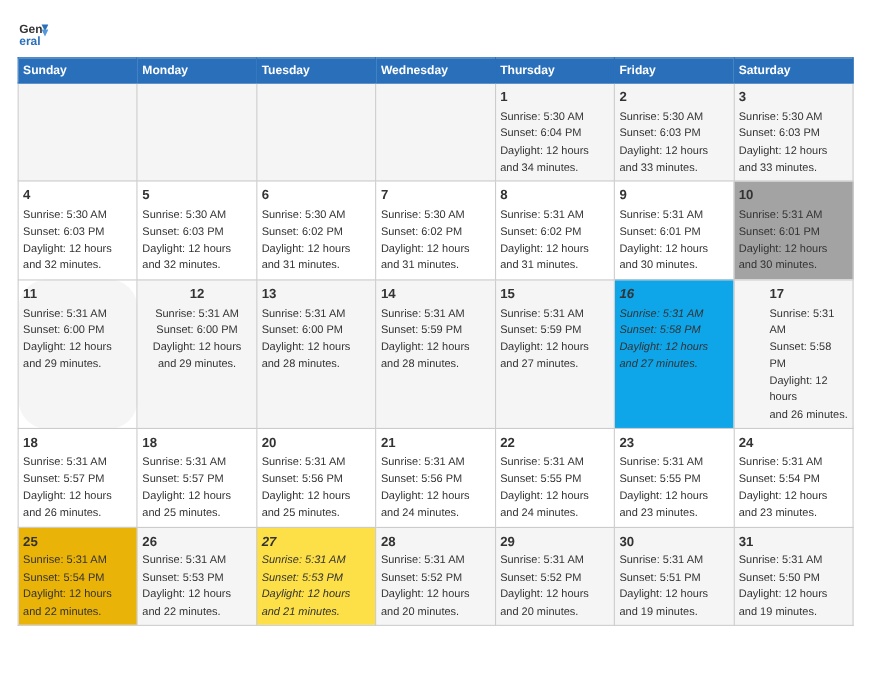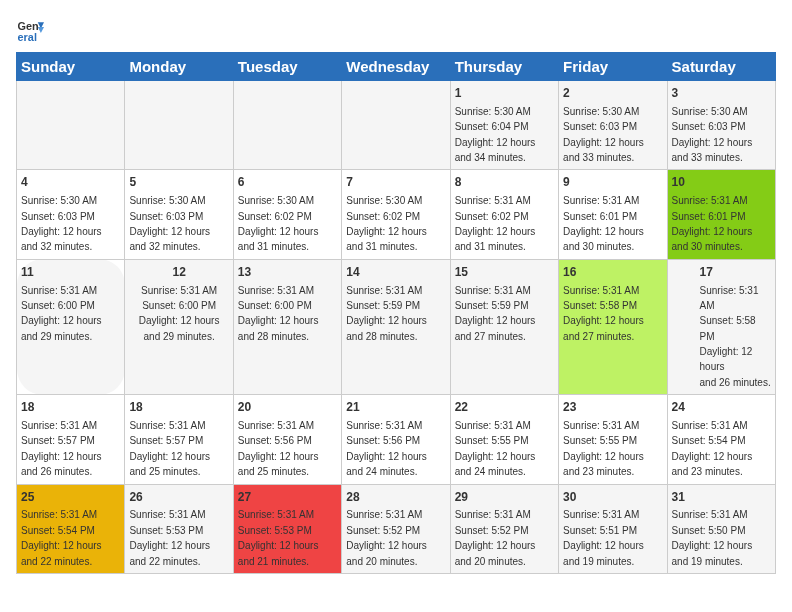--- a/index.html
+++ b/index.html
@@ -51,21 +51,21 @@
     table {
       width: 100%;
       border-collapse: collapse;
       font-size: 11px;
     }
     thead tr th {
       background-color: #2a6fba;
       color: #fff;
       padding: 5px 4px;
       text-align: left;
-      font-size: 15px;
+      font-size: 11px;
       border: 1px solid #2a6fba;
     }
     tbody tr td {
       border: 1px solid #ccc;
       padding: 4px;
       vertical-align: top;
       height: 80px;
       width: calc(100% / 7);
       color: #333;
       line-height: 1.4;
@@ -161,21 +161,21 @@
 Daylight: 12 hours
 and 31 minutes.</span></td>
         <td style="background-color: rgb(255, 255, 255);"><span class="day-num">8</span><span class="day-info" style="white-space: pre-line;">Sunrise: 5:31 AM
 Sunset: 6:02 PM
 Daylight: 12 hours
 and 31 minutes.</span></td>
         <td style="background-color: rgb(255, 255, 255);"><span class="day-num">9</span><span class="day-info" style="white-space: pre-line;">Sunrise: 5:31 AM
 Sunset: 6:01 PM
 Daylight: 12 hours
 and 30 minutes.</span></td>
-        <td style="background-color: #84cc16; margin-left: 38px;"><span class="day-num">10</span><span class="day-info" style="white-space: pre-line;">Sunrise: 5:31 AM
+        <td style="background-color: #a3a3a3; margin-left: 38px;"><span class="day-num">10</span><span class="day-info" style="white-space: pre-line;">Sunrise: 5:31 AM
 Sunset: 6:01 PM
 Daylight: 12 hours
 and 30 minutes.</span></td>
       </tr>
       <tr>
         <td style="background-color: rgb(245, 245, 245); border-radius: 26px;"><span class="day-num">11</span><span class="day-info" style="white-space: pre-line;">Sunrise: 5:31 AM
 Sunset: 6:00 PM
 Daylight: 12 hours
 and 29 minutes.</span></td>
         <td style="background-color: rgb(245, 245, 245); text-align: center;"><span class="day-num">12</span><span class="day-info" style="white-space: pre-line;">Sunrise: 5:31 AM
@@ -187,21 +187,21 @@
 Daylight: 12 hours
 and 28 minutes.</span></td>
         <td style="background-color: rgb(245, 245, 245);"><span class="day-num">14</span><span class="day-info" style="white-space: pre-line;">Sunrise: 5:31 AM
 Sunset: 5:59 PM
 Daylight: 12 hours
 and 28 minutes.</span></td>
         <td style="background-color: rgb(245, 245, 245);"><span class="day-num">15</span><span class="day-info" style="white-space: pre-line;">Sunrise: 5:31 AM
 Sunset: 5:59 PM
 Daylight: 12 hours
 and 27 minutes.</span></td>
-        <td style="background-color: #bef264;"><span class="day-num">16</span><span class="day-info" style="white-space: pre-line;">Sunrise: 5:31 AM
+        <td style="background-color: #0ea5e9; font-style: italic;"><span class="day-num">16</span><span class="day-info" style="white-space: pre-line;">Sunrise: 5:31 AM
 Sunset: 5:58 PM
 Daylight: 12 hours
 and 27 minutes.</span></td>
         <td style="background-color: rgb(245, 245, 245); padding-left: 32px;"><span class="day-num">17</span><span class="day-info" style="white-space: pre-line;">Sunrise: 5:31 AM
 Sunset: 5:58 PM
 Daylight: 12 hours
 and 26 minutes.</span></td>
       </tr>
       <tr>
         <td style="background-color: rgb(255, 255, 255);"><span class="day-num">18</span><span class="day-info" style="white-space: pre-line;">Sunrise: 5:31 AM
@@ -235,21 +235,21 @@
       </tr>
       <tr>
         <td style="background-color: #eab308;"><span class="day-num">25</span><span class="day-info" style="white-space: pre-line;">Sunrise: 5:31 AM
 Sunset: 5:54 PM
 Daylight: 12 hours
 and 22 minutes.</span></td>
         <td style="background-color: rgb(245, 245, 245);"><span class="day-num">26</span><span class="day-info" style="white-space: pre-line;">Sunrise: 5:31 AM
 Sunset: 5:53 PM
 Daylight: 12 hours
 and 22 minutes.</span></td>
-        <td style="background-color: #ef4444;"><span class="day-num">27</span><span class="day-info" style="white-space: pre-line;">Sunrise: 5:31 AM
+        <td style="background-color: #fde047; font-style: italic;"><span class="day-num">27</span><span class="day-info" style="white-space: pre-line;">Sunrise: 5:31 AM
 Sunset: 5:53 PM
 Daylight: 12 hours
 and 21 minutes.</span></td>
         <td style="background-color: rgb(245, 245, 245);"><span class="day-num">28</span><span class="day-info" style="white-space: pre-line;">Sunrise: 5:31 AM
 Sunset: 5:52 PM
 Daylight: 12 hours
 and 20 minutes.</span></td>
         <td style="background-color: rgb(245, 245, 245);"><span class="day-num">29</span><span class="day-info" style="white-space: pre-line;">Sunrise: 5:31 AM
 Sunset: 5:52 PM
 Daylight: 12 hours

